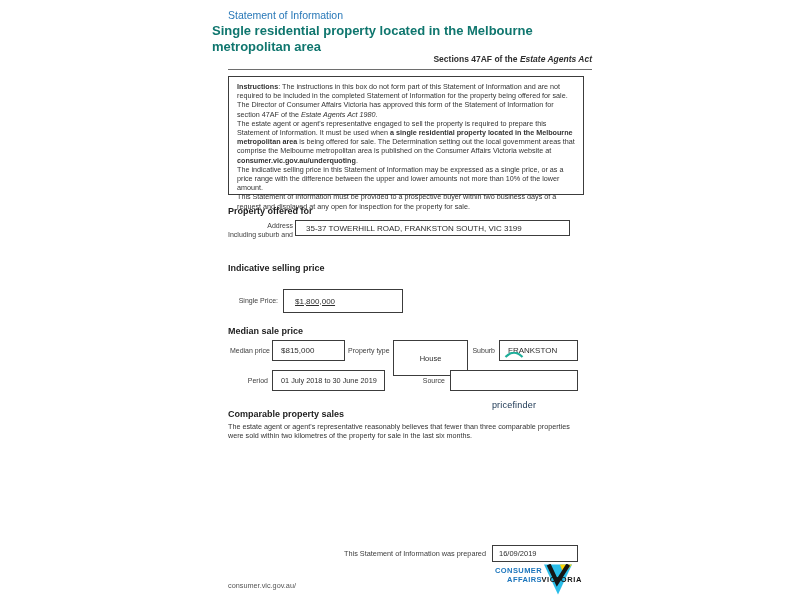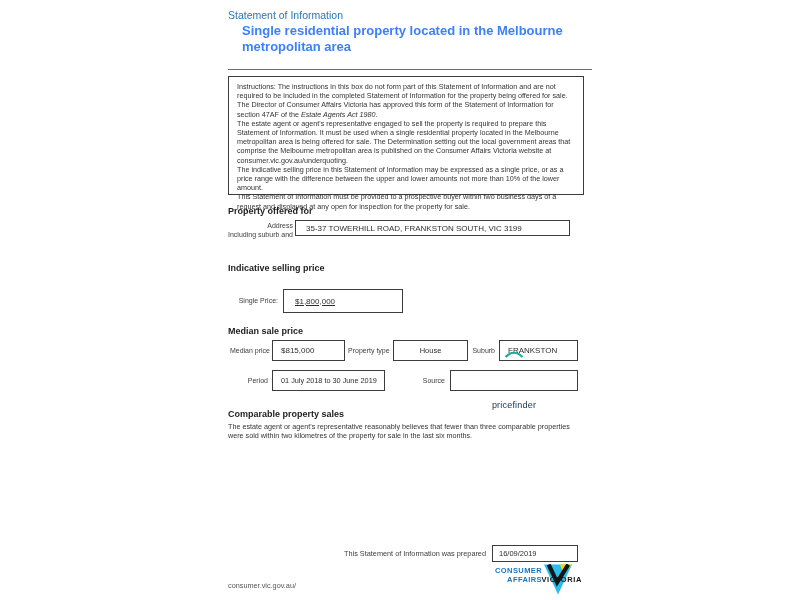--- a/index.html
+++ b/index.html
@@ -10,38 +10,38 @@
     width: 800px;
     height: 600px;
     background: #ffffff;
     overflow: hidden;
   }
   .abs { position: absolute; }
 
   
   .eyebrow { left: 228px; top: 9px; font-size: 10.5px; color: #2878b8; }
   .doc-title {
-    left: 242px; top: 23px; width: 330px;
-    font-size: 13px; font-weight: bold; line-height: 15.5px; color: #3b82f6;
+    left: 212px; top: 23px; width: 330px;
+    font-size: 13px; font-weight: bold; line-height: 15.5px; color: #0f766e;
   }
   .section-ref {
     left: 228px; top: 54px; width: 364px;
     text-align: right; font-size: 8.5px; font-weight: bold; color: #2e2e2e;
   }
   .header-rule { left: 228px; top: 69px; width: 364px; border-top: 1.5px solid #6e6e6e; }
 
   
   .instructions-box {
     left: 228px; top: 76px; width: 356px; height: 119px;
     border: 1.5px solid #3c3c3c;
     padding: 5px 8px 4px 8px;
     font-size: 7.2px; line-height: 9.2px; color: #333;
   }
   .instructions-box p { margin: 0; }
-  .b { font-weight: normal; }
+  .b { font-weight: bold; }
   .i { font-style: italic; }
 
   
   .sec-heading { font-size: 9px; font-weight: bold; color: #1e1e1e; }
 
   
   .field-box {
     position: absolute;
     border: 1.5px solid #3c3c3c;
     background: #fff;
@@ -62,21 +62,21 @@
   .h-indicative { left: 228px; top: 263px; }
   .note-indicative { left: 228px; top: 278px; font-size: 7.2px; color: #3d3d3d; }
   .lbl-single-price { left: 200px; top: 297px; width: 78px; }
   .box-single-price { left: 283px; top: 289px; width: 120px; height: 24px; padding-left: 11px; text-decoration: underline; }
 
   
   .h-median { left: 228px; top: 326px; }
   .lbl-median-price { left: 190px; top: 347px; width: 80px; }
   .box-median-price { left: 272px; top: 340px; width: 73px; height: 21px; padding-left: 8px; }
   .lbl-property-type { left: 348px; top: 347px; width: 42px; text-align: left; }
-  .box-property-type { left: 393px; top: 340px; width: 75px; height: 21px; justify-content: center; font-size: 7.5px; }
+  .box-property-type { left: 393px; top: 340px; width: 75px; height: 36px; justify-content: center; font-size: 7.5px; }
   .lbl-suburb { left: 450px; top: 347px; width: 45px; }
   .box-suburb { left: 499px; top: 340px; width: 79px; height: 21px; padding-left: 8px; }
   .lbl-period { left: 220px; top: 377px; width: 48px; }
   .box-period { left: 272px; top: 370px; width: 113px; height: 21px; padding-left: 8px; font-size: 7.3px; }
   .lbl-source { left: 400px; top: 377px; width: 45px; }
   .box-source { left: 450px; top: 370px; width: 128px; height: 21px; justify-content: center; }
 
   
   .pf-logo { display: flex; flex-direction: column; align-items: center; justify-content: flex-end; line-height: 1; gap: 44px; }
   .pf-arc { display: block; margin-bottom: -1px; }
@@ -106,20 +106,21 @@
     font-size: 7.5px; font-weight: bold; color: #151515; letter-spacing: 0.6px;
   }
 </style>
 </head>
 <body>
 
 <div class="page">
 
   <div class="abs eyebrow">Statement of Information</div>
   <div class="abs doc-title">Single residential property located in the Melbourne metropolitan area</div>
+  <div class="abs section-ref"><span>Sections 47AF of the </span><span class="i">Estate Agents Act</span></div>
   <div class="abs header-rule"></div>
 
   <div class="abs instructions-box">
     <p><span class="b">Instructions</span><span>: The instructions in this box do not form part of this Statement of Information and are not required to be included in the completed Statement of Information for the property being offered for sale.</span></p>
     <p><span>The Director of Consumer Affairs Victoria has approved this form of the Statement of Information for section 47AF of the </span><span class="i">Estate Agents Act 1980</span><span>.</span></p>
     <p><span>The estate agent or agent's representative engaged to sell the property is required to prepare this Statement of Information. It must be used when </span><span class="b">a single residential property located in the Melbourne metropolitan area</span><span> is being offered for sale. The Determination setting out the local government areas that comprise the Melbourne metropolitan area is published on the Consumer Affairs Victoria website at </span><span class="b">consumer.vic.gov.au/underquoting</span><span>.</span></p>
     <p>The indicative selling price in this Statement of Information may be expressed as a single price, or as a price range with the difference between the upper and lower amounts not more than 10% of the lower amount.</p>
     <p>This Statement of Information must be provided to a prospective buyer within two business days of a request and displayed at any open for inspection for the property for sale.</p>
   </div>
 

